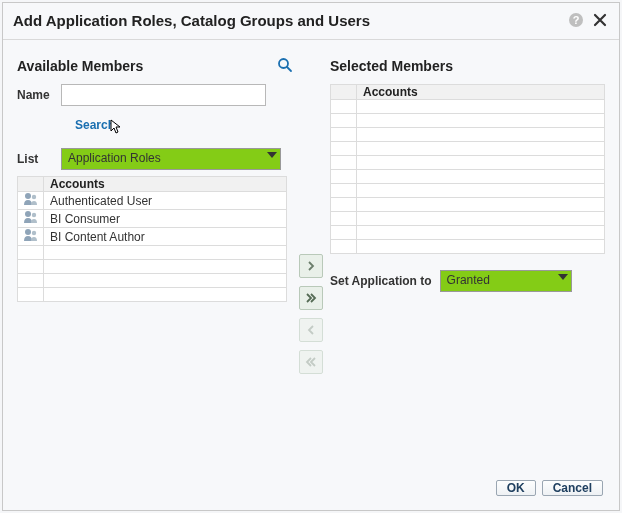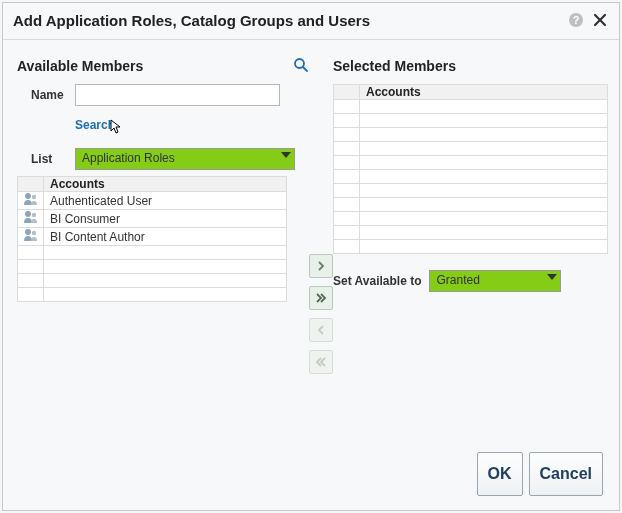--- a/index.html
+++ b/index.html
@@ -27,21 +27,21 @@
   .titlebar .icn { width:18px; height:18px; display:flex; align-items:center; justify-content:center; color:#666; margin-left:6px; cursor:pointer;}
   .body {
     display:flex; padding:14px 14px 8px 14px; gap:0;
   }
   .panel-left { width:295px; }
   .panel-mid { width:40px; display:flex; flex-direction:column; align-items:center; justify-content:flex-start; padding-top:200px; gap:8px;}
   .panel-right { flex:1; }
   .panel-head { display:flex; align-items:center; height:24px; margin-bottom:6px;}
   .panel-head h3 { font-size:14px; font-weight:bold; margin:0; flex:1; color:#222;}
   .search-ico { color:#1a6fb0; }
-  .row { display:flex; align-items:center; margin:6px 14px; }
+  .row { display:flex; align-items:center; margin:6px 0; }
   .row label { font-size:12px; font-weight:bold; color:#333; width:44px; }
   .txt {
     height:22px; border:1px solid #b8b8b8; background:#fff; padding:2px 4px; font-size:12px;
   }
   .name-input { width:205px; }
   .search-btn {
     display:inline-block; color:#1a6fb0; font-weight:bold; font-size:12px;
     padding:6px 4px; margin-left:54px; cursor:pointer; position:relative;
   }
   .cursor-arrow {
@@ -75,21 +75,21 @@
   .xfer-btn.disabled { opacity:.55; }
   table.grid.right { width:275px; }
   .perm-row { display:flex; align-items:center; margin-top:16px; }
   .perm-row label { font-weight:bold; font-size:12px; margin-right:8px;}
   .perm-select-wrap { position:relative; width:132px; }
   .footer {
     position:absolute; right:16px; bottom:14px; display:flex; gap:6px;
   }
   .btn {
     border:1px solid #9aa6b2; background:linear-gradient(#fdfefe,#eef1f4);
-    padding:12px 10px; font-size:16px; font-weight:bold; color:#204060;
+    padding:0 10px; font-size:12px; font-weight:bold; color:#204060;
     border-radius:2px; cursor:pointer;
   }
 </style>
 </head>
 <body>
 
 <div class="dialog">
 
   <div class="titlebar">
     <div class="title">Add Application Roles, Catalog Groups and Users</div>
@@ -277,21 +277,21 @@
               <td></td>
             </tr>
           <tr>
               <td class="iconcell"></td>
               <td></td>
             </tr>
         </tbody>
       </table>
 
       <div class="perm-row">
-        <label>Set Available to</label>
+        <label>Set Application to</label>
         <div class="perm-select-wrap">
           <div class="select">Granted</div>
           <div class="select-caret"></div>
         </div>
       </div>
     </div>
 
   </div>
 
   <div class="footer">

